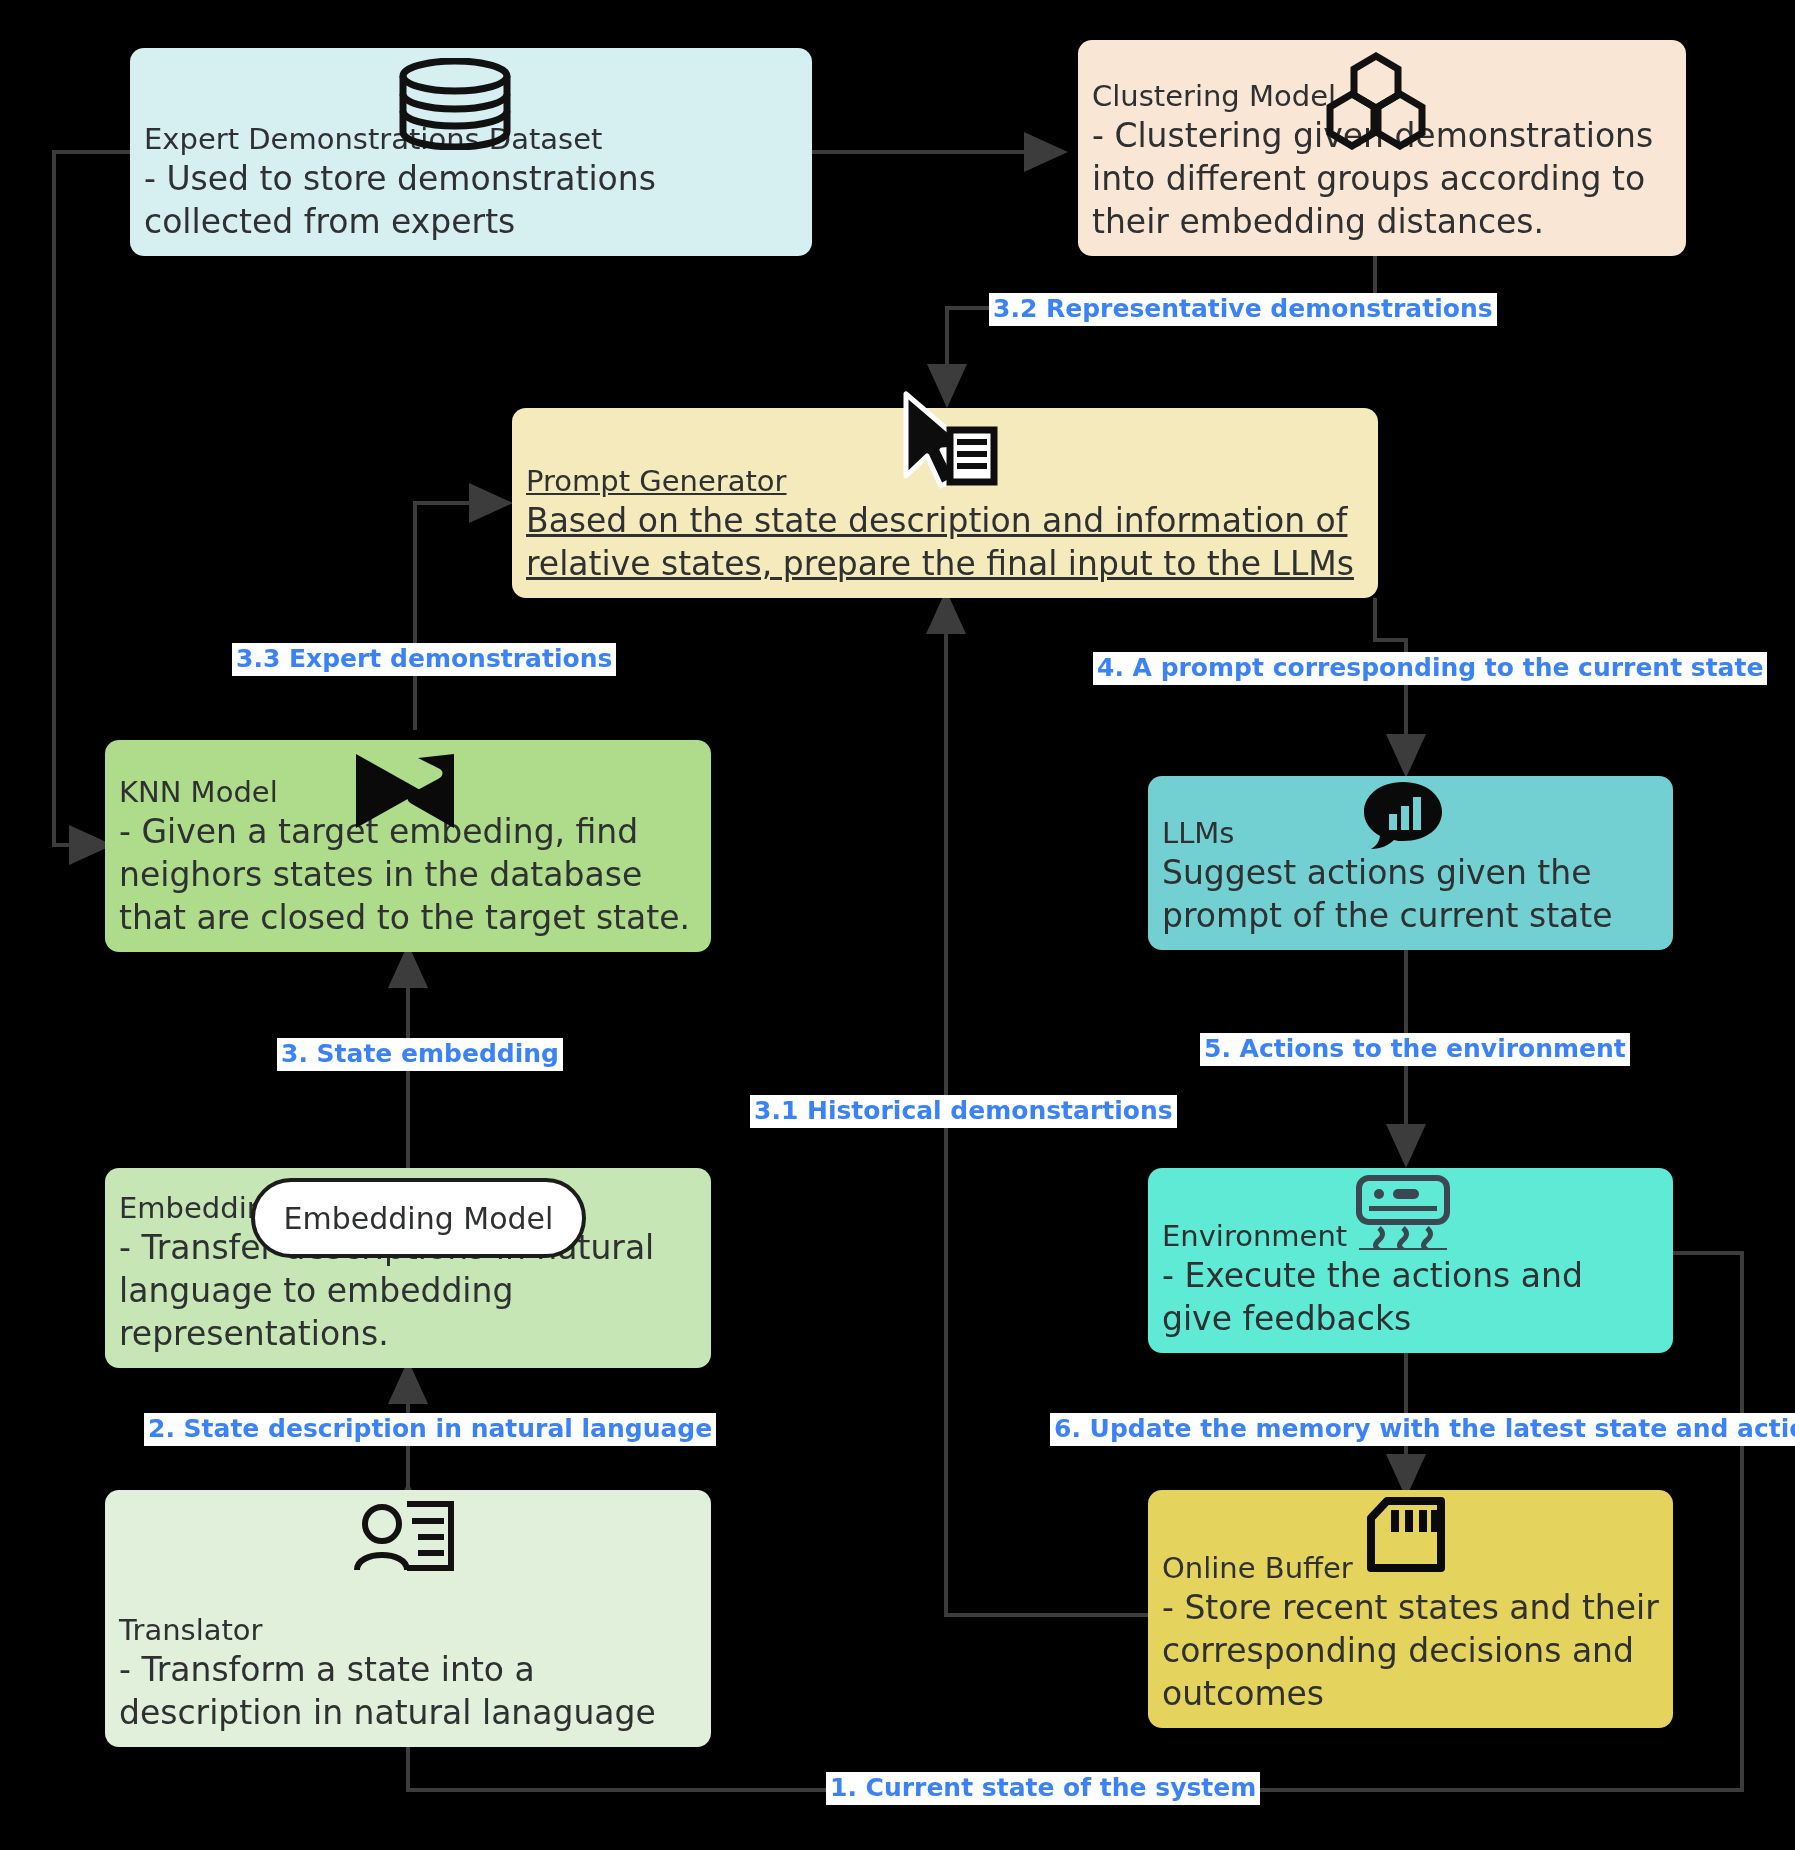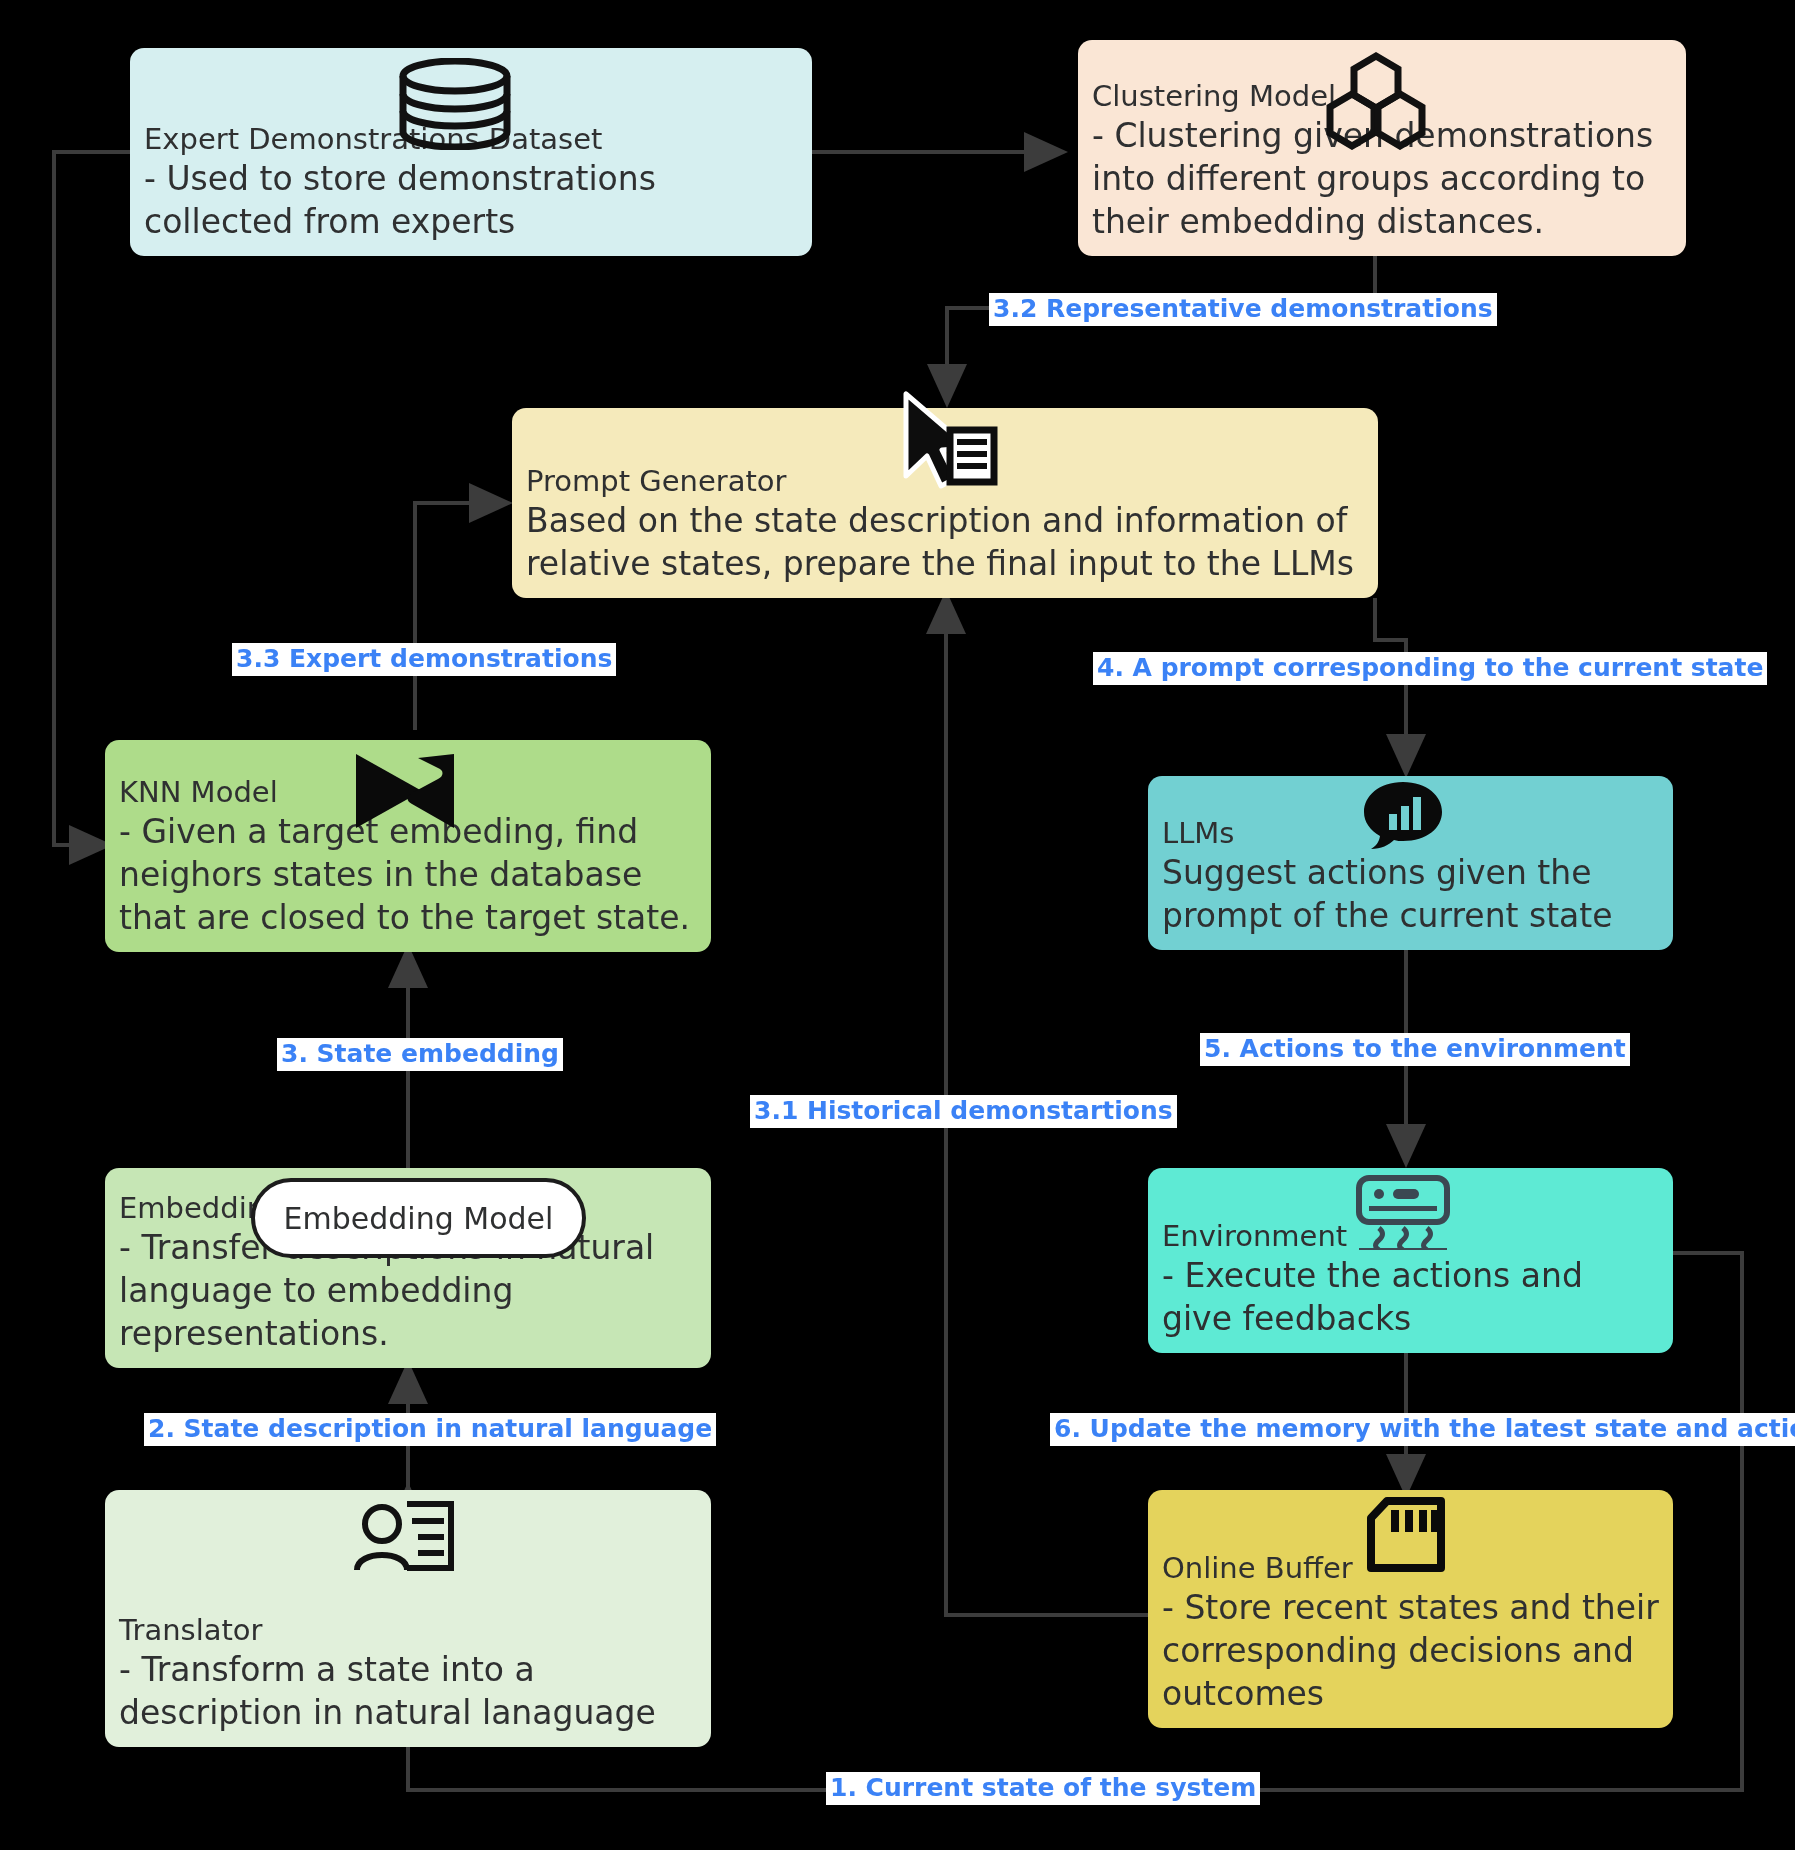--- a/index.html
+++ b/index.html
@@ -69,21 +69,21 @@
     border-radius: 60px;
     display: flex;
     align-items: center;
     justify-content: center;
     font-size: 30px;
     color: #2f3031;
   }
   
   .c-cyanlight { background: #d6eff0; }
   .c-peach     { background: #fae6d5; }
-  .c-cream     { background: #f5eabb; }
+  .c-cream     { background: #f5eabb; text-decoration: underline; }
   .c-green     { background: #aedc8a; }
   .c-greenpale { background: #c6e6b5; }
   .c-greenpaler{ background: #e1f0db; }
   .c-teal      { background: #72d0d2; }
   .c-orange    { background: #ef9b45; }
   .c-gold      { background: #e4d35c; }
 </style>
 </head>
 <body>
 

